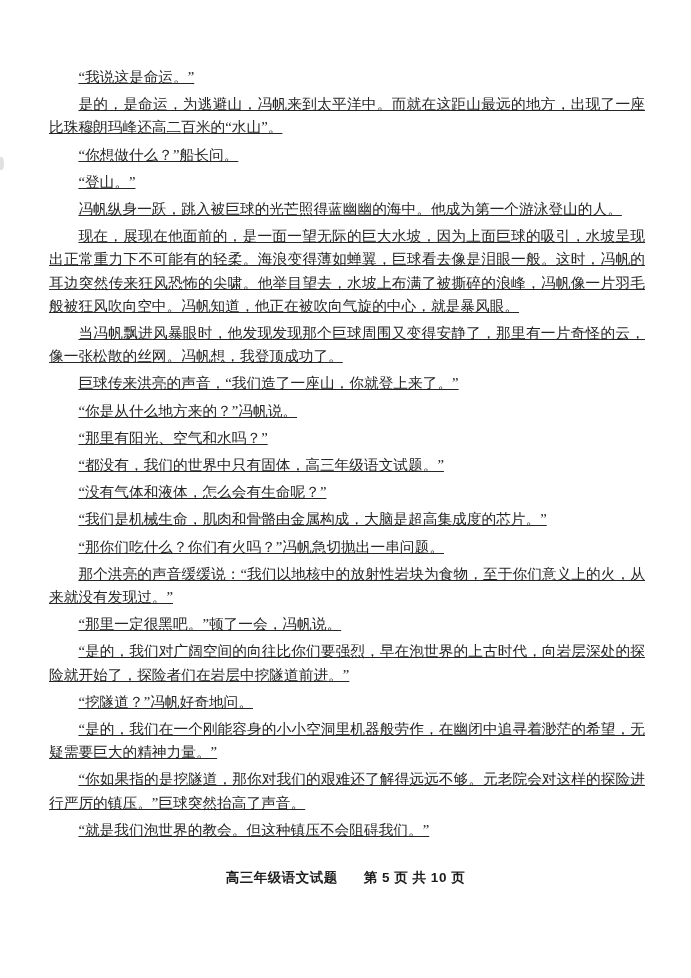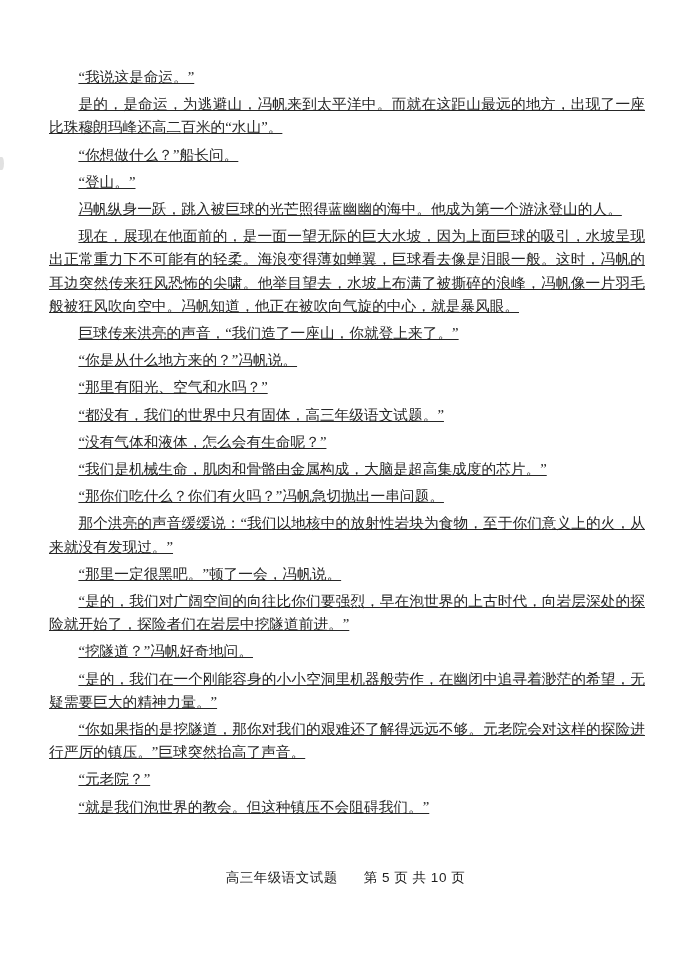--- a/index.html
+++ b/index.html
@@ -35,21 +35,21 @@
     text-decoration: underline;
   }
   .footer {
     position: absolute;
     left: 0;
     top: 869px;
     width: 100%;
     text-align: center;
     color: #1c1c1c;
     font-family: "Liberation Sans", "DejaVu Sans", sans-serif;
-    font-weight: 400;
+    font-weight: 700;
     font-size: 13.5px;
     letter-spacing: 0.5px;
   }
   .footer .gap {
     display: inline-block;
     width: 26px;
   }
   .scan-artifact {
     position: absolute;
     left: 0;
@@ -68,34 +68,34 @@
 
   <div class="scan-artifact"></div>
 
   <div class="content">
     <p>“我说这是命运。”</p>
     <p>是的，是命运，为逃避山，冯帆来到太平洋中。而就在这距山最远的地方，出现了一座比珠穆朗玛峰还高二百米的“水山”。</p>
     <p>“你想做什么？”船长问。</p>
     <p>“登山。”</p>
     <p>冯帆纵身一跃，跳入被巨球的光芒照得蓝幽幽的海中。他成为第一个游泳登山的人。</p>
     <p>现在，展现在他面前的，是一面一望无际的巨大水坡，因为上面巨球的吸引，水坡呈现出正常重力下不可能有的轻柔。海浪变得薄如蝉翼，巨球看去像是泪眼一般。这时，冯帆的耳边突然传来狂风恐怖的尖啸。他举目望去，水坡上布满了被撕碎的浪峰，冯帆像一片羽毛般被狂风吹向空中。冯帆知道，他正在被吹向气旋的中心，就是暴风眼。</p>
+    <p>当冯帆飘进风暴眼时，他发现发现那个巨球周围又变得安静了，那里有一片奇怪的云，像一张松散的丝网。冯帆想，我登顶成功了。</p>
     <p>巨球传来洪亮的声音，“我们造了一座山，你就登上来了。”</p>
     <p>“你是从什么地方来的？”冯帆说。</p>
     <p>“那里有阳光、空气和水吗？”</p>
     <p>“都没有，我们的世界中只有固体，高三年级语文试题。”</p>
     <p>“没有气体和液体，怎么会有生命呢？”</p>
     <p>“我们是机械生命，肌肉和骨骼由金属构成，大脑是超高集成度的芯片。”</p>
     <p>“那你们吃什么？你们有火吗？”冯帆急切抛出一串问题。</p>
     <p>那个洪亮的声音缓缓说：“我们以地核中的放射性岩块为食物，至于你们意义上的火，从来就没有发现过。”</p>
     <p>“那里一定很黑吧。”顿了一会，冯帆说。</p>
     <p>“是的，我们对广阔空间的向往比你们要强烈，早在泡世界的上古时代，向岩层深处的探险就开始了，探险者们在岩层中挖隧道前进。”</p>
     <p>“挖隧道？”冯帆好奇地问。</p>
     <p>“是的，我们在一个刚能容身的小小空洞里机器般劳作，在幽闭中追寻着渺茫的希望，无疑需要巨大的精神力量。”</p>
     <p>“你如果指的是挖隧道，那你对我们的艰难还了解得远远不够。元老院会对这样的探险进行严厉的镇压。”巨球突然抬高了声音。</p>
-    <p>“元老院？”</p>
     <p>“就是我们泡世界的教会。但这种镇压不会阻碍我们。”</p>
   </div>
 
   <div class="footer">
     <span>高三年级语文试题</span><span class="gap"></span><span>第 5 页 共 10 页</span>
   </div>
 
 </div>
 
 </body></html>

